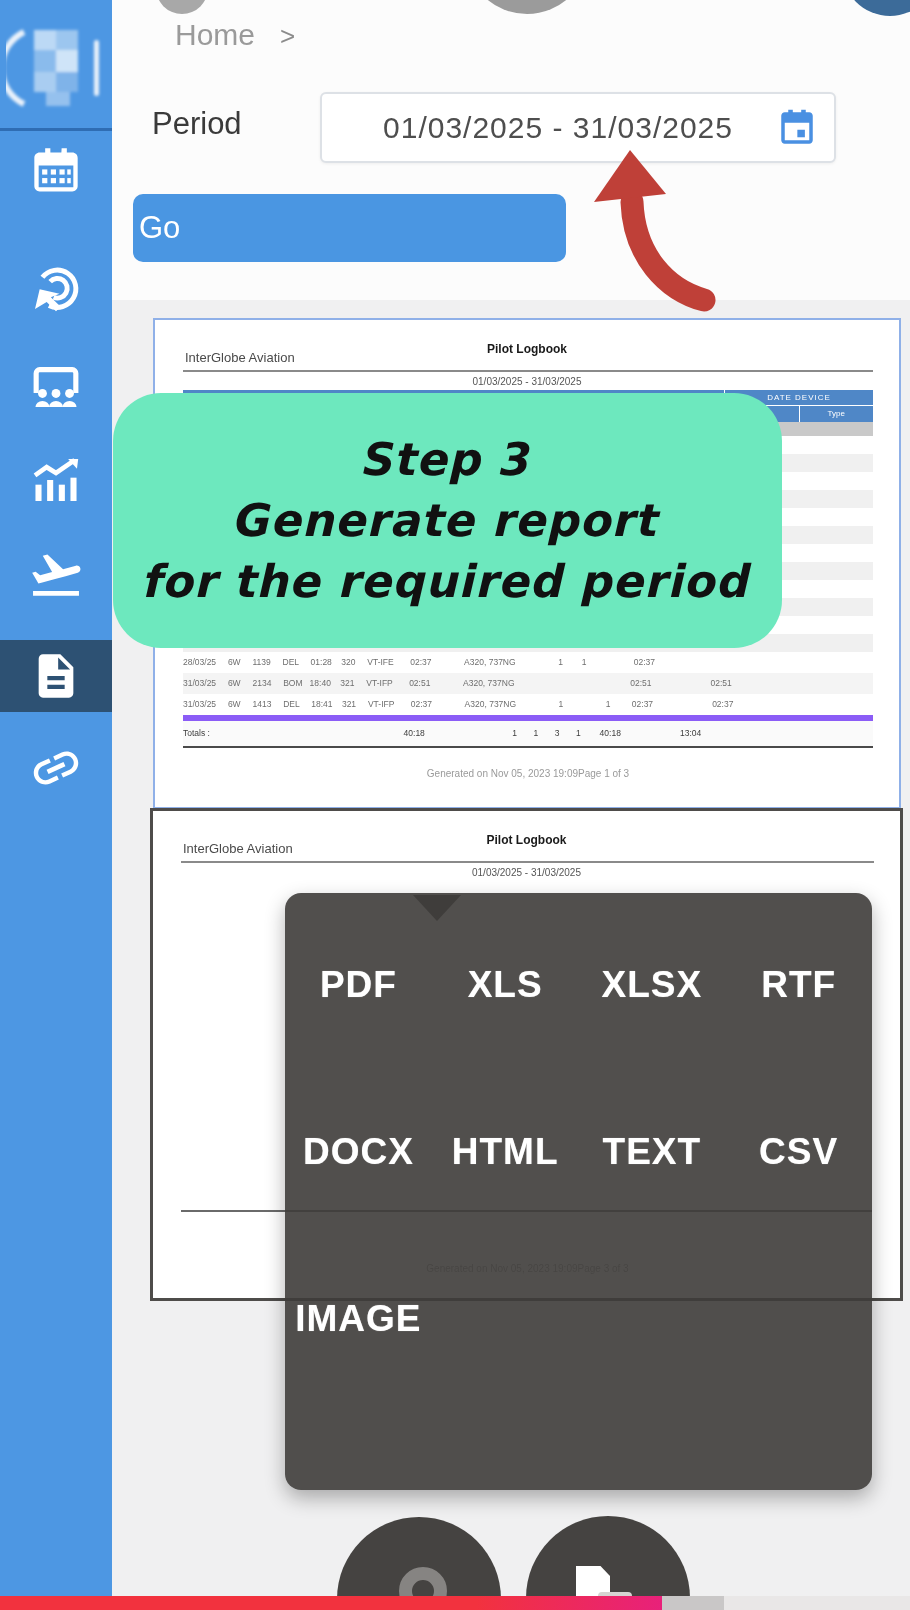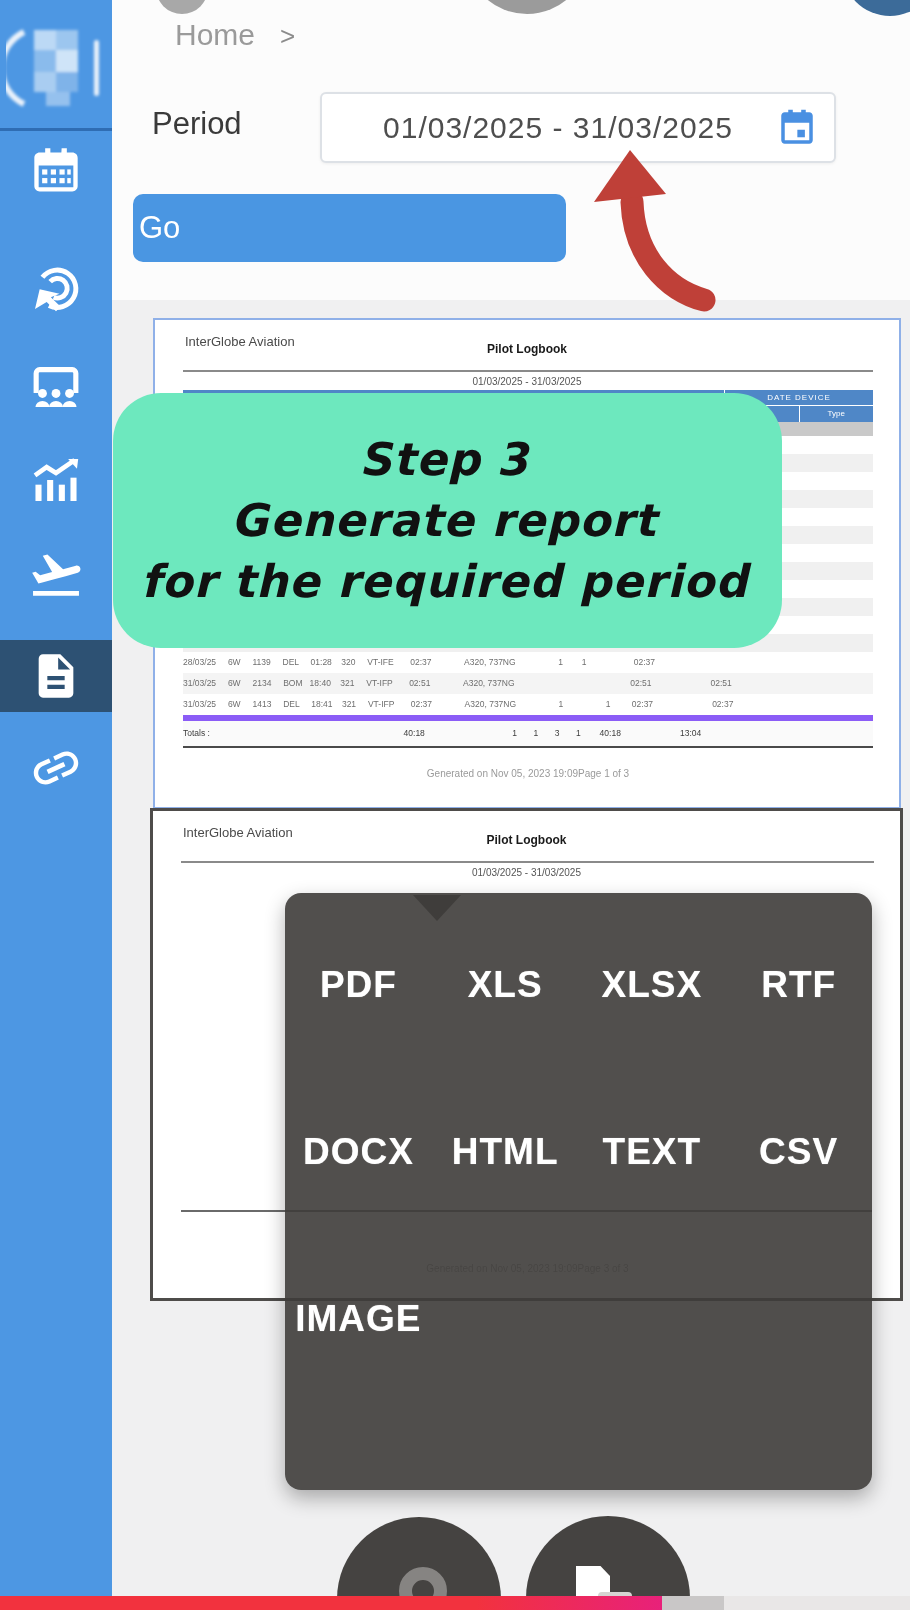--- a/index.html
+++ b/index.html
@@ -29,21 +29,21 @@
   .cal-icon{width:42px;height:42px;margin-right:16px;flex:none;}
   .go-btn{position:absolute;left:21px;top:194px;width:433px;height:68px;background:#4a96e2;border:none;border-radius:10px;color:#fff;font-size:31px;font-family:"Liberation Sans",sans-serif;display:flex;align-items:center;justify-content:flex-start;cursor:pointer;}
   .red-arrow{position:absolute;left:430px;top:138px;z-index:40;}
 
   
   .content{position:absolute;left:112px;top:300px;width:798px;height:1298px;background:#f0f0f1;z-index:5;}
 
   .page-card{position:absolute;background:#fff;}
   .page1{left:41px;top:18px;width:744px;height:487px;border:2px solid #8fb0e8;z-index:6;}
   .page2{left:38px;top:508px;width:747px;height:487px;border:3px solid #4e4c4a;z-index:6;}
-  .rep-company{position:absolute;left:30px;top:14px;font-size:13px;color:#4a4a4a;}
+  .rep-company{position:absolute;left:30px;top:30px;font-size:13px;color:#4a4a4a;}
   .rep-title{position:absolute;left:0;top:22px;width:100%;text-align:center;font-size:12px;font-weight:bold;color:#1a1a1a;}
   .rep-rule{position:absolute;left:28px;right:26px;top:50px;border-top:2px solid #8a8a8a;}
   .rep-date{position:absolute;left:0;top:56px;width:100%;text-align:center;font-size:10px;color:#555;filter:blur(0.3px);}
 
   .rep-table-head{position:absolute;left:28px;right:26px;top:70px;height:32px;background:#4f87c7;}
   .rep-head-right{position:absolute;right:0;top:0;width:148px;height:32px;border-left:1px solid #fff;color:#fff;font-size:8px;text-align:center;}
   .rep-head-right .g{height:15px;line-height:15px;border-bottom:1px solid #fff;letter-spacing:1px;}
   .rep-head-right .s{height:16px;display:flex;}
   .rep-head-right .s span{flex:1;line-height:16px;}
   .rep-head-right .s span:first-child{border-right:1px solid #fff;}

